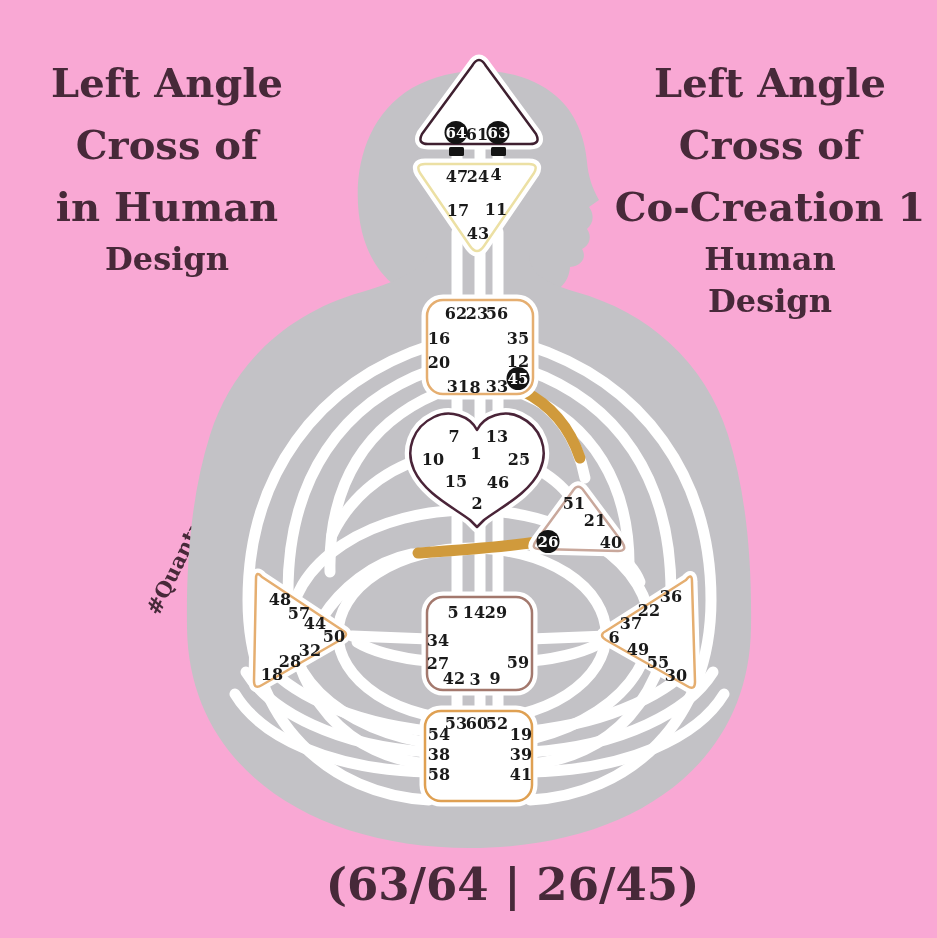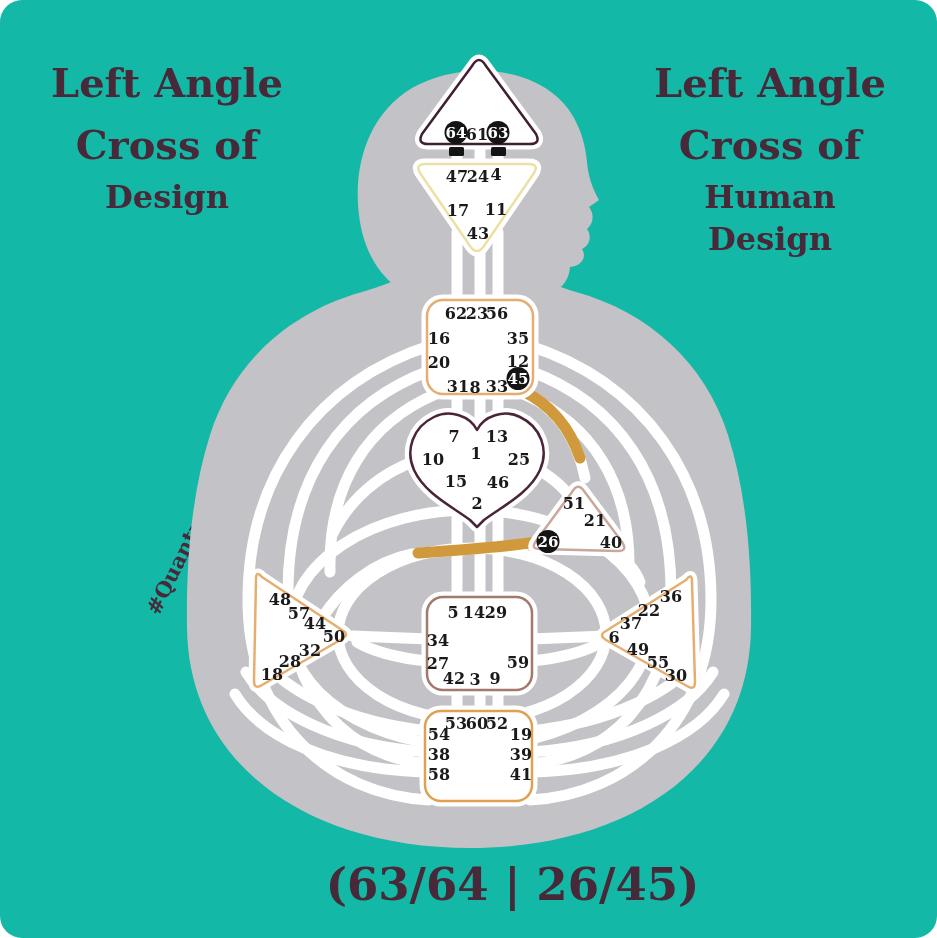--- a/index.html
+++ b/index.html
@@ -3,23 +3,22 @@
 <meta charset="utf-8">
 <style>
   :root{
     --title-color:#472939;
     --body-gray:#c3c2c6;
     --gold:#d09a3c;
     --gate-color:#1a1a1a;
   }
   html,body{margin:0;padding:0;background:#fff;}
   .canvas{
-    position:relative;width:937px;height:938px;background:#14b8a6;overflow:hidden;
+    position:relative;width:937px;height:938px;background:#f9a8d4;overflow:hidden;
     font-family:"DejaVu Serif", serif;
-    border-radius:22px;
   }
   .title{
     position:absolute;top:52px;text-align:center;color:var(--title-color);
     font-weight:bold;
   }
   .title.left{left:6px;width:322px;}
   .title.right{left:608px;width:324px;}
   .t-line{font-size:40px;line-height:62px;white-space:nowrap;}
   .t-sub{font-size:32px;line-height:42px;}
   .watermark{
@@ -41,26 +40,28 @@
   .gold-seg{stroke:var(--gold);stroke-width:11;fill:none;stroke-linecap:round;}
 </style>
 </head>
 <body>
 
 <div class="canvas">
 
   <div class="title left">
     <div class="t-line">Left Angle</div>
     <div class="t-line">Cross of</div>
+    <div class="t-line">in Human</div>
     <div class="t-sub">Design</div>
   </div>
 
   <div class="title right">
     <div class="t-line">Left Angle</div>
     <div class="t-line">Cross of</div>
+    <div class="t-line">Co-Creation 1</div>
     <div class="t-sub">Human</div>
     <div class="t-sub">Design</div>
   </div>
 
   <div class="watermark">#Quantum Human Design</div>
 
   <svg class="bodygraph" width="937" height="938" viewBox="0 0 937 938" xmlns="http://www.w3.org/2000/svg">
 
     <g fill="var(--body-gray)">
       <path d="M 430,302

